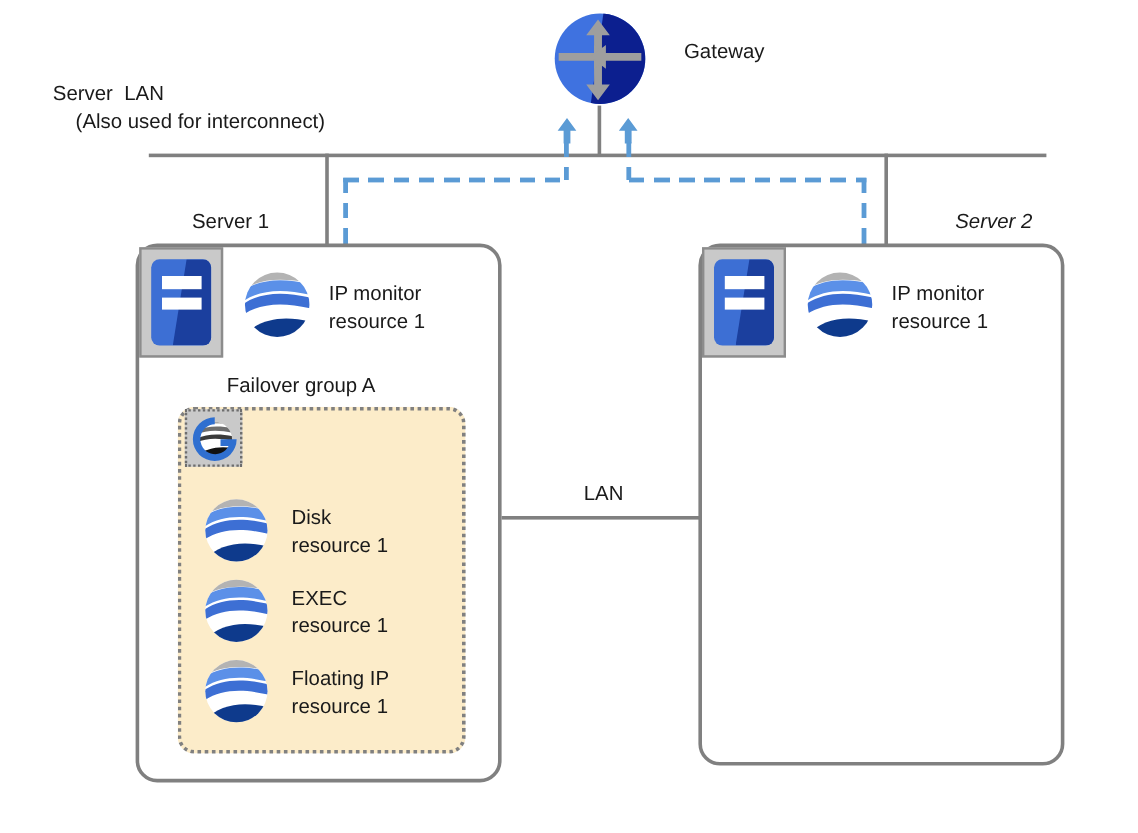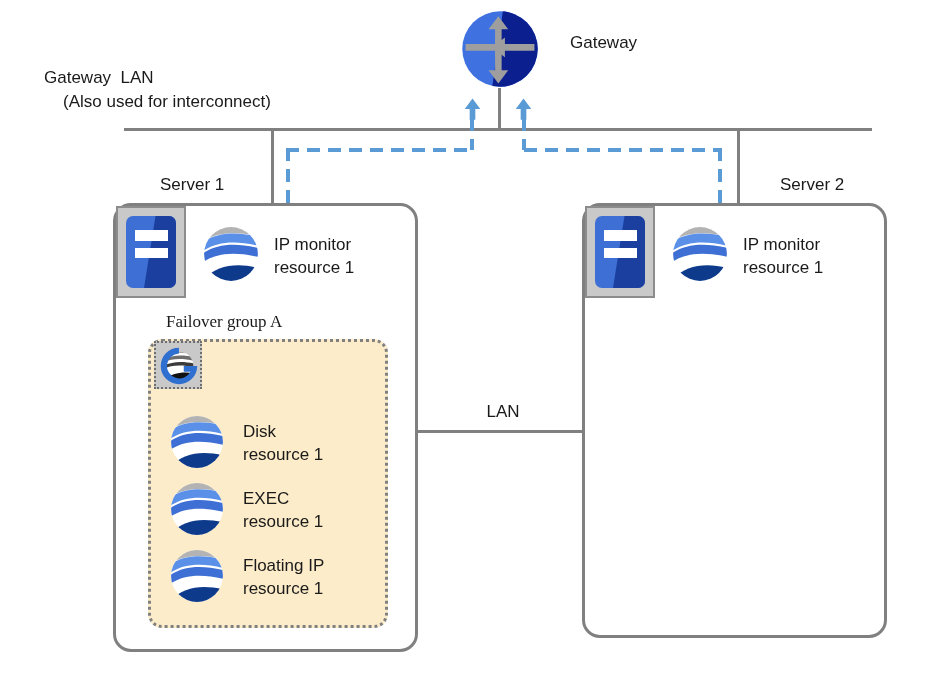--- a/index.html
+++ b/index.html
@@ -178,21 +178,21 @@
     </defs>
   </svg>
 
   <svg class="gw-icon" style="left:459px; top:8px; width:82px; height:82px;">
     <use href="#sym-gw" width="82" height="82"></use>
   </svg>
   <div class="label" style="left:570px; top:32px;">Gateway</div>
 
   <div class="vline" style="left:498px; top:88px; height:42px;"></div>
 
-  <div class="label" style="left:44px; top:67px;">Gateway  LAN</div>
+  <div class="label" style="left:44px; top:67px;">Server  LAN</div>
   <div class="label" style="left:44px; top:91px;margin-left:19px;">(Also used for interconnect)</div>
   <div class="hline" style="left:124px; top:128px; width:748px;"></div>
 
   <div class="vline" style="left:271px; top:128px; height:78px;"></div>
   <div class="vline" style="left:737px; top:128px; height:78px;"></div>
 
   <div class="dash-v" style="left:286px; top:148px; height:58px;"></div>
   <div class="dash-h" style="left:286px; top:148px; width:186px;"></div>
   <div class="dash-v" style="left:470px; top:118px; height:32px;"></div>
   <svg class="abs" style="left:464px; top:98px; width:17px; height:22px;">
@@ -216,21 +216,21 @@
       <div class="bar b2"></div>
     </div>
   </div>
 
   <svg class="res-icon" style="left:203px; top:226px; width:56px; height:56px;">
     <use href="#sym-res" width="56" height="56"></use>
   </svg>
   <div class="label" style="left:274px; top:234px;">IP monitor</div>
   <div class="label" style="left:274px; top:257px;">resource 1</div>
 
-  <div class="label" style="left:166px; top:311px;font-family:Liberation Serif, serif;">Failover group A</div>
+  <div class="label" style="left:189px; top:311px;">Failover group A</div>
 
   <div class="failover-box" style="left:148px; top:339px; width:240px; height:289px;"></div>
 
   <div class="fg-icon" style="left:154px; top:341px;">
     <svg style="position:absolute; left:-2px; top:-2px; width:48px; height:48px;">
       <use href="#sym-fg" width="48" height="48"></use>
     </svg>
   </div>
 
   <svg class="res-icon" style="left:170px; top:415px; width:54px; height:54px;">
@@ -247,21 +247,21 @@
 
   <svg class="res-icon" style="left:170px; top:549px; width:54px; height:54px;">
     <use href="#sym-res" width="54" height="54"></use>
   </svg>
   <div class="label" style="left:243px; top:555px;">Floating IP</div>
   <div class="label" style="left:243px; top:578px;">resource 1</div>
 
   <div class="label c" style="left:423px; top:401px; width:160px;">LAN</div>
   <div class="hline" style="left:418px; top:430px; width:167px;"></div>
 
-  <div class="label" style="left:780px; top:174px;">Server 2</div>
+  <div class="label" style="left:796px; top:174px;font-style:italic;">Server 2</div>
 
   <div class="server-box" style="left:582px; top:203px; width:305px; height:435px;"></div>
 
   <div class="server-icon" style="left:585px; top:206px;">
     <div class="body">
       <div class="bar b1"></div>
       <div class="bar b2"></div>
     </div>
   </div>
 

